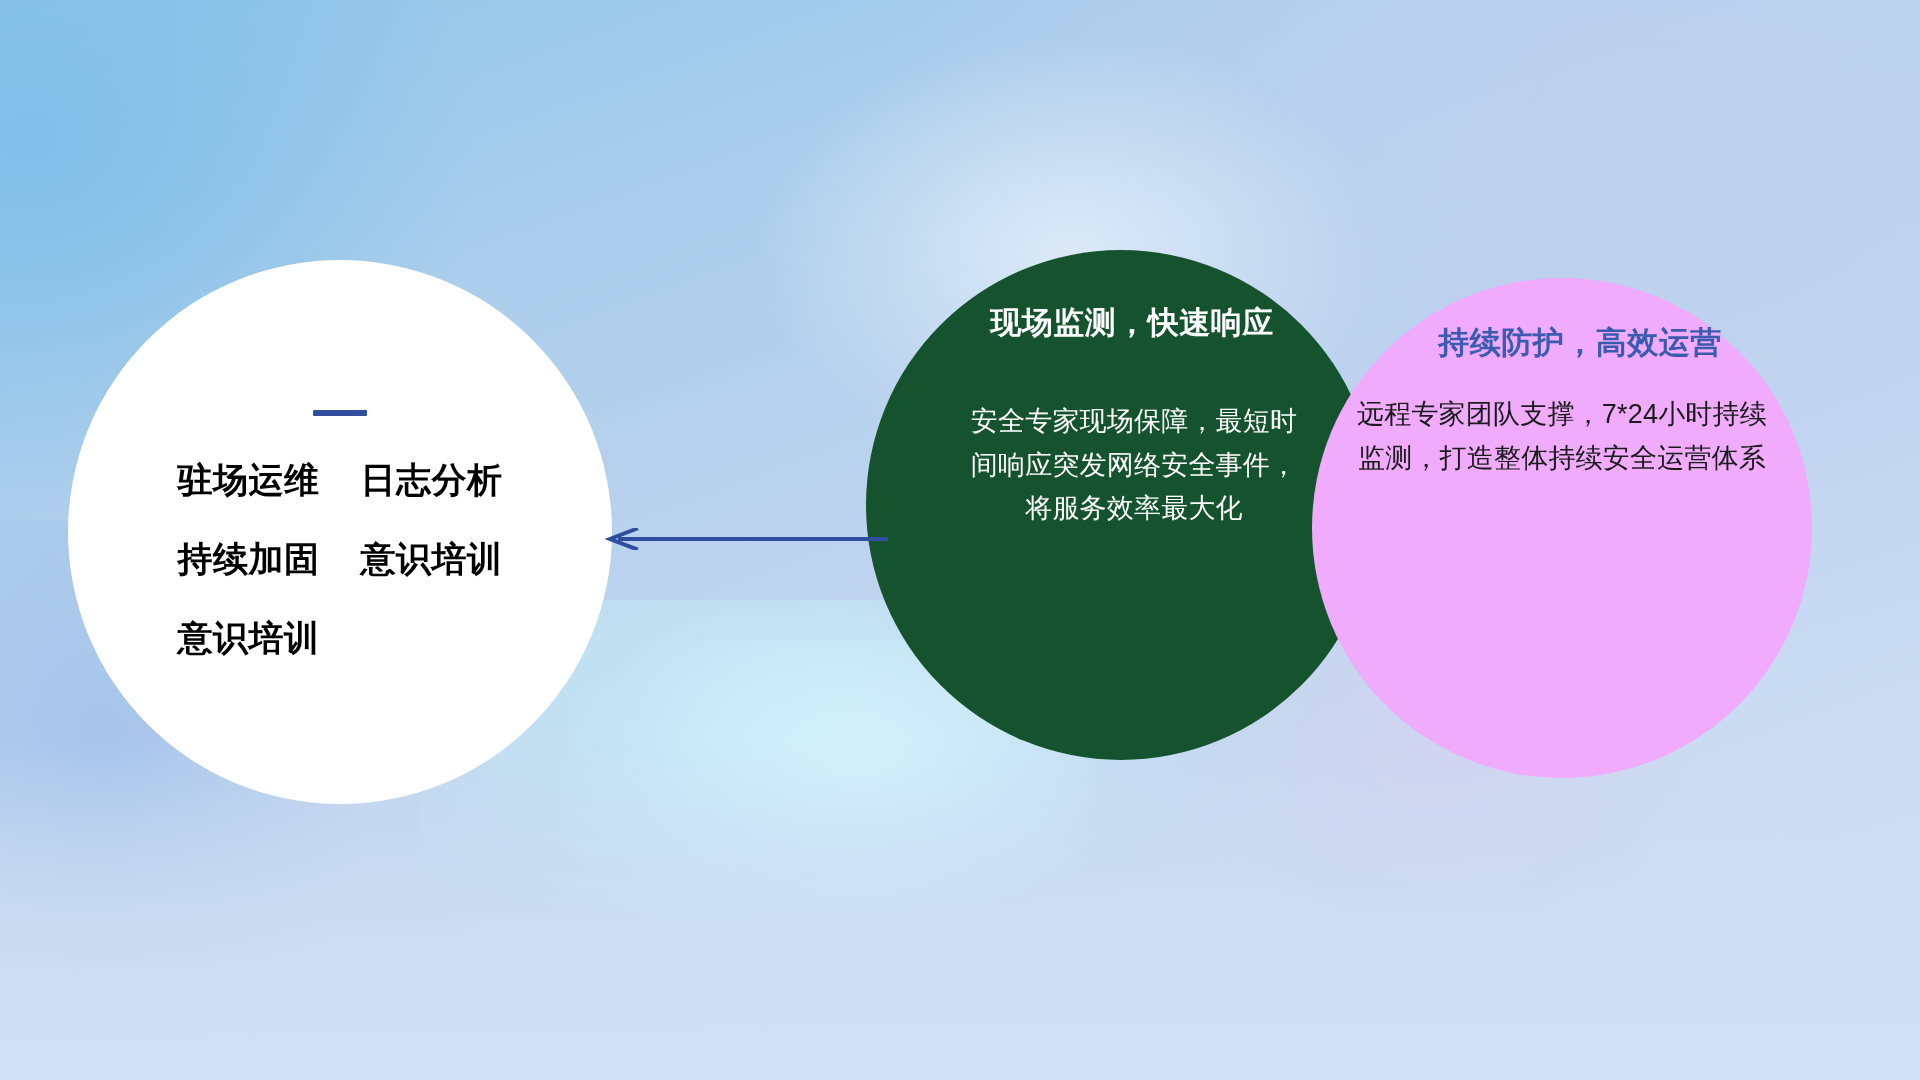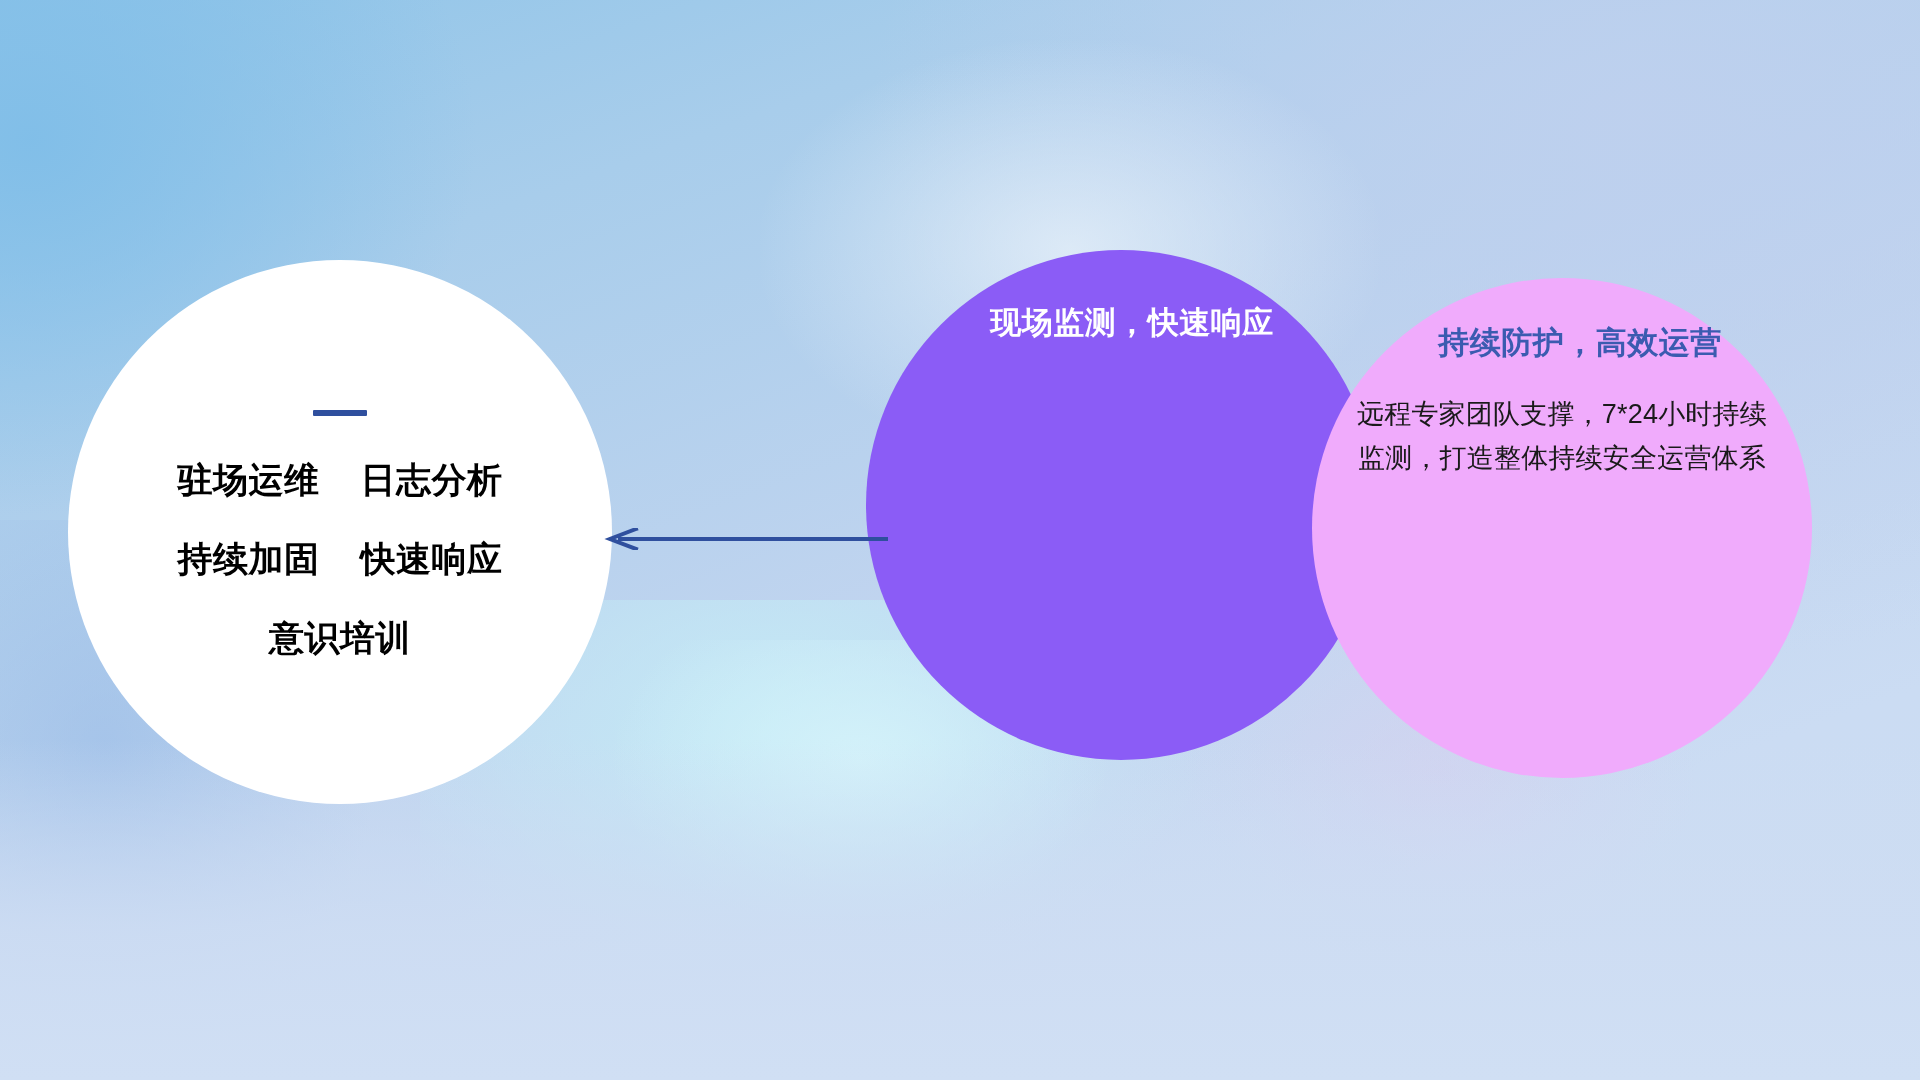--- a/index.html
+++ b/index.html
@@ -110,39 +110,39 @@
   #left-dash {
     width: 54px;
     height: 6px;
     background: #2f4f9e;
     border-radius: 1px;
     margin-bottom: 46px;
   }
   #left-lines {
     display: flex;
     flex-direction: column;
-    align-items: center;
+    align-items: flex-start;
   }
   .left-line {
     font-size: 35px;
     font-weight: 700;
     color: #000000;
     letter-spacing: 0.5px;
     line-height: 1;
     margin-bottom: 44px;
     white-space: pre;
   }
   .left-line:last-child { margin-bottom: 0; }
 
   #circle-mid {
     left: 866px;
     top: 250px;
     width: 510px;
     height: 510px;
-    background: #8b5cf6;
+    background: #14532d;
     z-index: 4;
     justify-content: flex-start;
     padding-top: 52px;
   }
   #mid-title {
     font-size: 31px;
     font-weight: 700;
     color: #ffffff;
     letter-spacing: 0.5px;
     white-space: nowrap;
@@ -213,27 +213,28 @@
   <div id="bg-cyan-glow"></div>
   <div id="bg-cyan-glow2"></div>
   <div id="bg-lilac"></div>
   <div id="bg-lowerhaze"></div>
 </div>
 
 <div class="circle" id="circle-left">
   <div id="left-dash"></div>
   <div id="left-lines">
     <div class="left-line">驻场运维    日志分析</div>
-    <div class="left-line">持续加固    快速响应</div>
+    <div class="left-line">持续加固    意识培训</div>
     <div class="left-line">意识培训</div>
   </div>
 </div>
 
 <div class="circle" id="circle-mid">
   <div id="mid-title">现场监测，快速响应</div>
+  <div id="mid-body">安全专家现场保障，最短时间响应突发网络安全事件，将服务效率最大化</div>
 </div>
 
 <div class="circle" id="circle-right">
   <div id="right-title">持续防护，高效运营</div>
   <div id="right-body">远程专家团队支撑，7*24小时持续监测，打造整体持续安全运营体系</div>
 </div>
 
 <div id="arrow-connector">
   <svg width="286" height="22" viewBox="0 0 286 22">
     <line x1="284" y1="11" x2="14" y2="11" stroke="#2f4f9e" stroke-width="4"></line>

